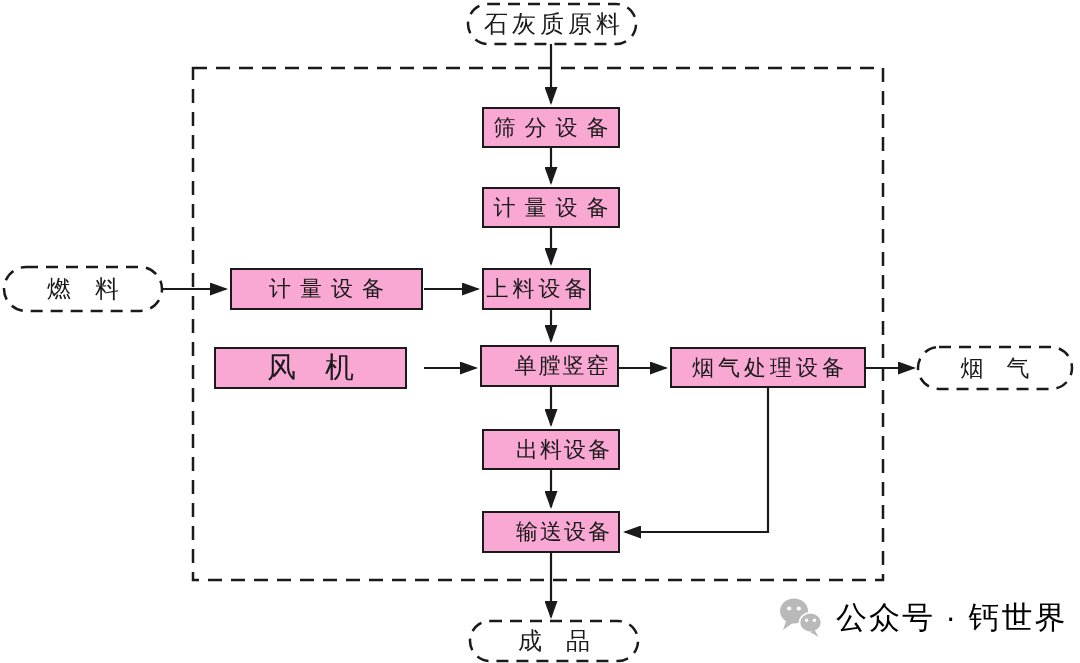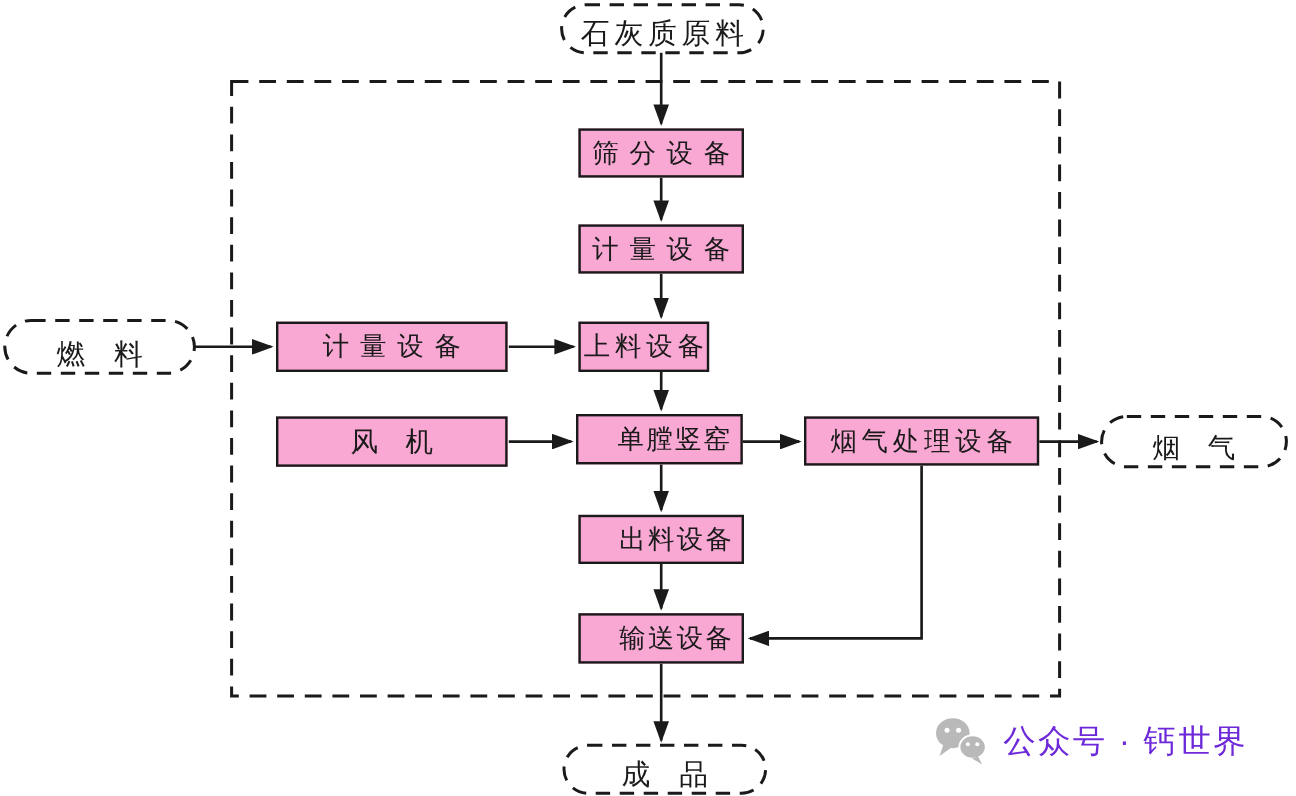--- a/index.html
+++ b/index.html
@@ -17,32 +17,32 @@
     display:flex;align-items:center;justify-content:center;
     background:#f9a8d4;
     border:2px solid #1a1a1a;
     box-sizing:border-box;
     font-size:22px;
     white-space:nowrap;
   }
   .node span{display:inline-block;}
   .stadium{
     position:absolute;
-    display:flex;align-items:flex-end;justify-content:center;
+    display:flex;align-items:center;justify-content:center;
     background:transparent;border:none;
     box-sizing:border-box;
     font-size:24px;white-space:nowrap;
   }
   .ls-wide  span{letter-spacing:9px;margin-right:-9px;}
   .ls-tight span{letter-spacing:2px;margin-right:-2px;margin-left:24px;}
   .ls-mid   span{letter-spacing:4px;margin-right:-4px;}
   .watermark{
     position:absolute;left:779px;top:597px;
     display:flex;align-items:center;gap:11px;
-    color:#6d28d9;font-size:27px;letter-spacing:2px;
+    color:#000000;font-size:31px;letter-spacing:2px;
   }
 </style>
 </head>
 <body>
 
 <div class="canvas">
 
   <svg class="edges" width="1080" height="663" viewBox="0 0 1080 663">
     <defs>
       <marker id="ah" markerUnits="userSpaceOnUse" markerWidth="18" markerHeight="13" viewBox="0 0 18 13" refX="16" refY="6.5" orient="auto">
@@ -102,21 +102,21 @@
   <div class="node ls-tight" style="left:482px;top:511px;width:138px;height:42px;">
     <span>输送设备</span>
   </div>
   <div class="node ls-tight" style="left:482px;top:429px;width:138px;height:41px;">
     <span>出料设备</span>
   </div>
 
   <div class="node ls-wide" style="left:230px;top:268px;width:193px;height:42px;">
     <span>计量设备</span>
   </div>
-  <div class="node" style="left:230px;top:347px;width:193px;height:42px;font-size:23px;">
+  <div class="node" style="left:214px;top:347px;width:193px;height:42px;font-size:29px;">
     <span>风　机</span>
   </div>
 
   <div class="node ls-mid" style="left:670px;top:347px;width:196px;height:41px;">
     <span>烟气处理设备</span>
   </div>
 
   <div class="watermark">
     <svg width="46" height="42" viewBox="0 0 46 42">
       <g fill="#b9b9b9">

